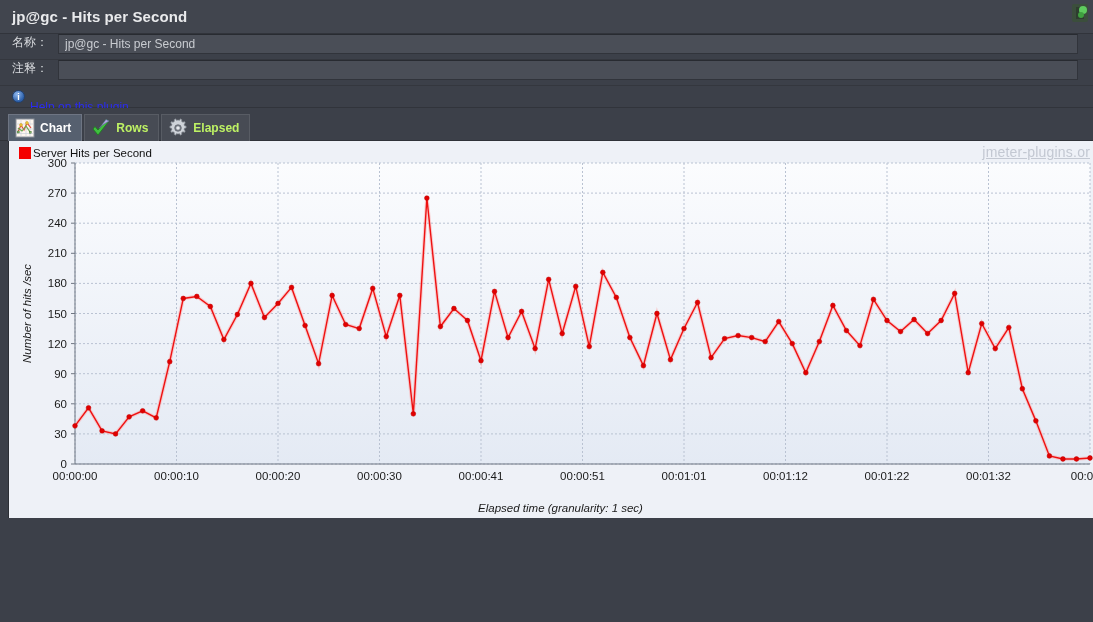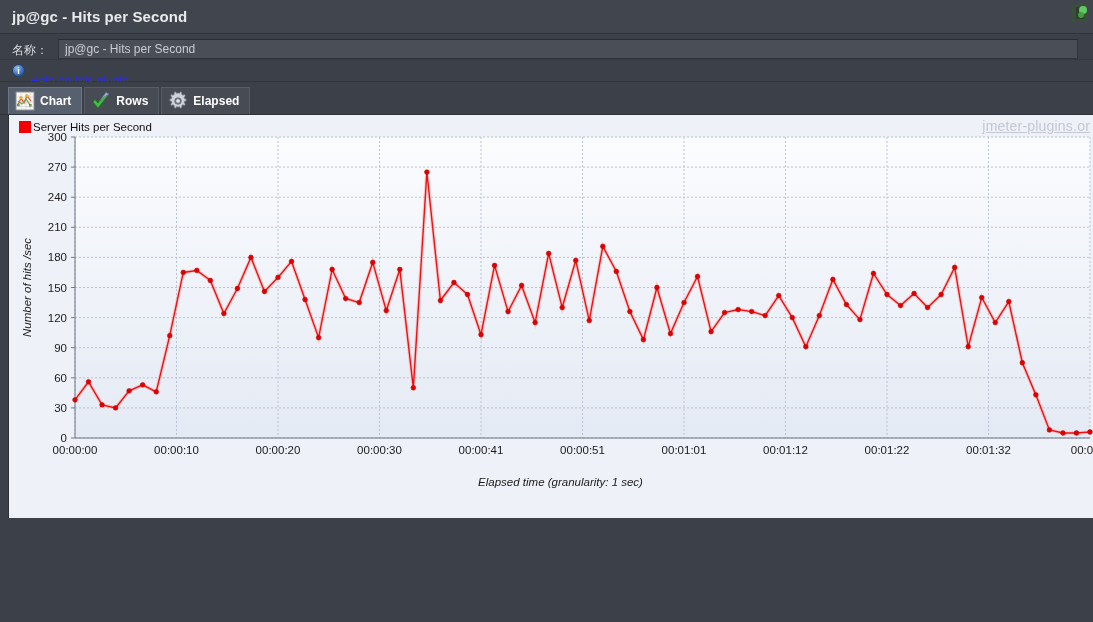--- a/index.html
+++ b/index.html
@@ -37,21 +37,21 @@
   }
   .titlebar .corner-icon {
     position: absolute;
     right: 2px; top: 2px;
     width: 22px; height: 22px;
   }
 
   
   .fieldrow {
     display: flex;
-    align-items: flex-end;
+    align-items: flex-start;
     padding: 0 15px 0 12px;
     height: 26px;
     flex: 0 0 auto;
     border-bottom: 1px solid #34373e;
     background: #3c4049;
   }
   .fieldrow .lbl {
     color: #d8dade;
     font-size: 12px;
     width: 46px;
@@ -181,35 +181,35 @@
     background: #5b6069;
     border: 1px solid #2e3138;
     display: inline-block;
     cursor: pointer;
   }
   .chk-label { color: #e2e4e7; font-size: 12px; }
 
   
   .tabbar {
     display: flex;
-    align-items: flex-end;
+    align-items: center;
     padding: 6px 0 0 8px;
     flex: 0 0 auto;
     border-bottom: 1px solid #2f3238;
     background: #3c4049;
     height: 33px;
   }
   .tab {
     display: flex; align-items: center; gap: 5px;
     padding: 4px 10px 4px 6px;
     height: 27px;
     background: #474b54;
     border: 1px solid #585c64;
     border-bottom: none;
-    color: #ffffff;
+    color: #bef264;
     font-size: 12px;
     font-weight: bold;
     cursor: pointer;
     margin-right: 2px;
   }
   .tab.selected {
     background: #56606f;
     color: #ffffff;
     border-color: #6e7583;
   }
@@ -277,20 +277,24 @@
         <circle cx="12" cy="13" r="3" fill="#3fa03f"></circle>
       </svg>
     </span>
   </div>
 
   <div class="fieldrow">
     <span class="lbl">名称：</span>
     <input class="txtfield" value="jp@gc - Hits per Second" style="">
   </div>
 
+  <div class="fieldrow">
+    <span class="lbl">注释：</span>
+    <input class="txtfield empty" value="" style="">
+  </div>
 
   <div class="helprow">
     <span class="info-icon">i</span>
     <span class="helplink">Help on this plugin</span>
   </div>
 
 
   <div class="tabbar">
     <div class="tab selected">
       <span class="tab-ico">

